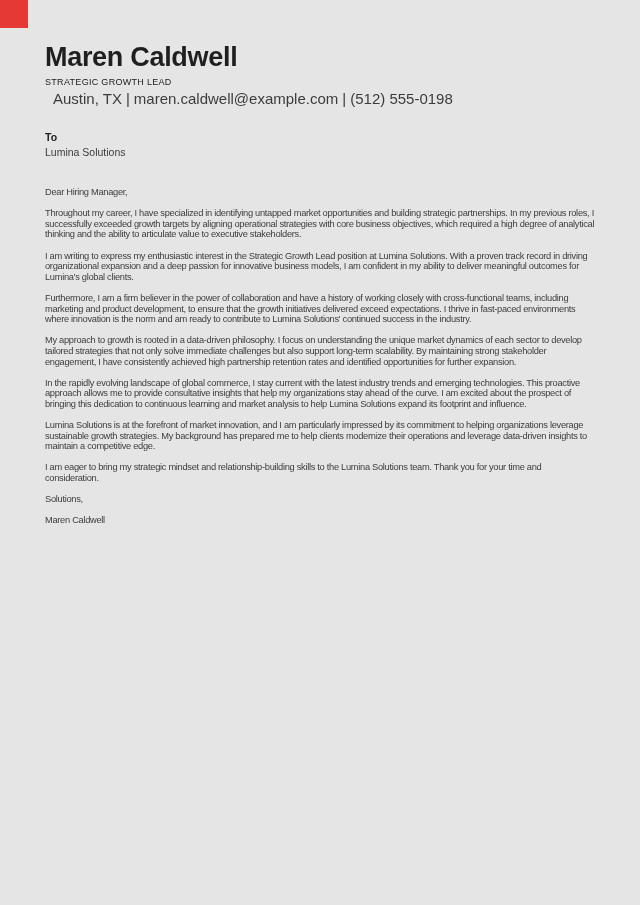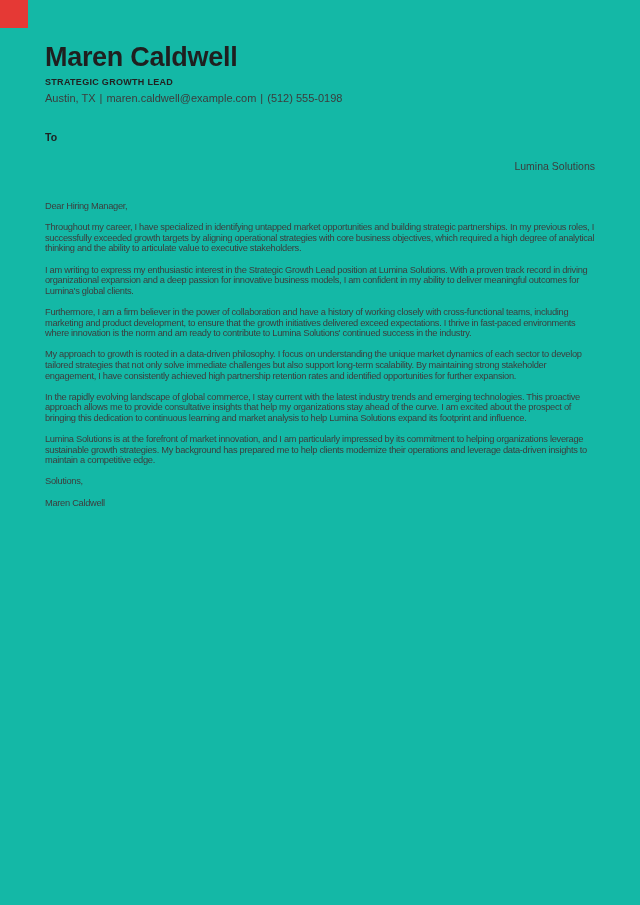--- a/index.html
+++ b/index.html
@@ -9,21 +9,21 @@
     width: 640px;
     height: 905px;
     background: #ffffff;
     overflow: hidden;
     font-family: "Liberation Sans", sans-serif;
   }
   .page {
     position: relative;
     width: 640px;
     height: 905px;
-    background: #14b8a6;
+    background: #e5e5e5;
     padding: 42px 45px 12px 45px;
   }
   .corner-marker {
     position: absolute;
     top: 0;
     left: 0;
     width: 28px;
     height: 28px;
     background: #e53935;
   }
@@ -32,49 +32,48 @@
     font-size: 27px;
     line-height: 31px;
     font-weight: 700;
     letter-spacing: -0.3px;
     color: #1f1f1f;
   }
   .doc-job-title {
     margin: 3px 0 0 0;
     font-size: 9px;
     line-height: 12px;
-    font-weight: 700;
+    font-weight: 400;
     letter-spacing: 0.3px;
     color: #212121;
   }
   .doc-contact {
-    margin: 4px 0 0 0;
-    font-size: 11px;
+    margin: 4px 0 0 8px;
+    font-size: 15px;
     line-height: 13px;
     color: #3c3c3c;
   }
   .doc-contact .sep {
     margin: 0 4px;
     color: #3c3c3c;
   }
   .to-block {
     margin-top: 26px;
   }
   .to-label {
     font-size: 10.5px;
     line-height: 13px;
     font-weight: 700;
     color: #1f1f1f;
   }
   .to-company {
-    margin-top: 16px;
+    margin-top: 2px;
     font-size: 10.5px;
     line-height: 13px;
     color: #3c3c3c;
-    text-align: right;
   }
   .letter-body {
     margin-top: 28px;
   }
   .letter-body p {
     margin: 0 0 10.6px 0;
     font-size: 9.3px;
     line-height: 10.6px;
     letter-spacing: -0.3px;
     color: #3d3d3d;
@@ -102,17 +101,18 @@
   </section>
 
   <section class="letter-body">
     <p>Dear Hiring Manager,</p>
     <p>Throughout my career, I have specialized in identifying untapped market opportunities and building strategic partnerships. In my previous roles, I successfully exceeded growth targets by aligning operational strategies with core business objectives, which required a high degree of analytical thinking and the ability to articulate value to executive stakeholders.</p>
     <p>I am writing to express my enthusiastic interest in the Strategic Growth Lead position at Lumina Solutions. With a proven track record in driving organizational expansion and a deep passion for innovative business models, I am confident in my ability to deliver meaningful outcomes for Lumina's global clients.</p>
     <p>Furthermore, I am a firm believer in the power of collaboration and have a history of working closely with cross-functional teams, including marketing and product development, to ensure that the growth initiatives delivered exceed expectations. I thrive in fast-paced environments where innovation is the norm and am ready to contribute to Lumina Solutions' continued success in the industry.</p>
     <p>My approach to growth is rooted in a data-driven philosophy. I focus on understanding the unique market dynamics of each sector to develop tailored strategies that not only solve immediate challenges but also support long-term scalability. By maintaining strong stakeholder engagement, I have consistently achieved high partnership retention rates and identified opportunities for further expansion.</p>
     <p>In the rapidly evolving landscape of global commerce, I stay current with the latest industry trends and emerging technologies. This proactive approach allows me to provide consultative insights that help my organizations stay ahead of the curve. I am excited about the prospect of bringing this dedication to continuous learning and market analysis to help Lumina Solutions expand its footprint and influence.</p>
     <p>Lumina Solutions is at the forefront of market innovation, and I am particularly impressed by its commitment to helping organizations leverage sustainable growth strategies. My background has prepared me to help clients modernize their operations and leverage data-driven insights to maintain a competitive edge.</p>
+    <p>I am eager to bring my strategic mindset and relationship-building skills to the Lumina Solutions team. Thank you for your time and consideration.</p>
     <p>Solutions,</p>
     <p>Maren Caldwell</p>
   </section>
 
 </div>
 
 </body></html>

